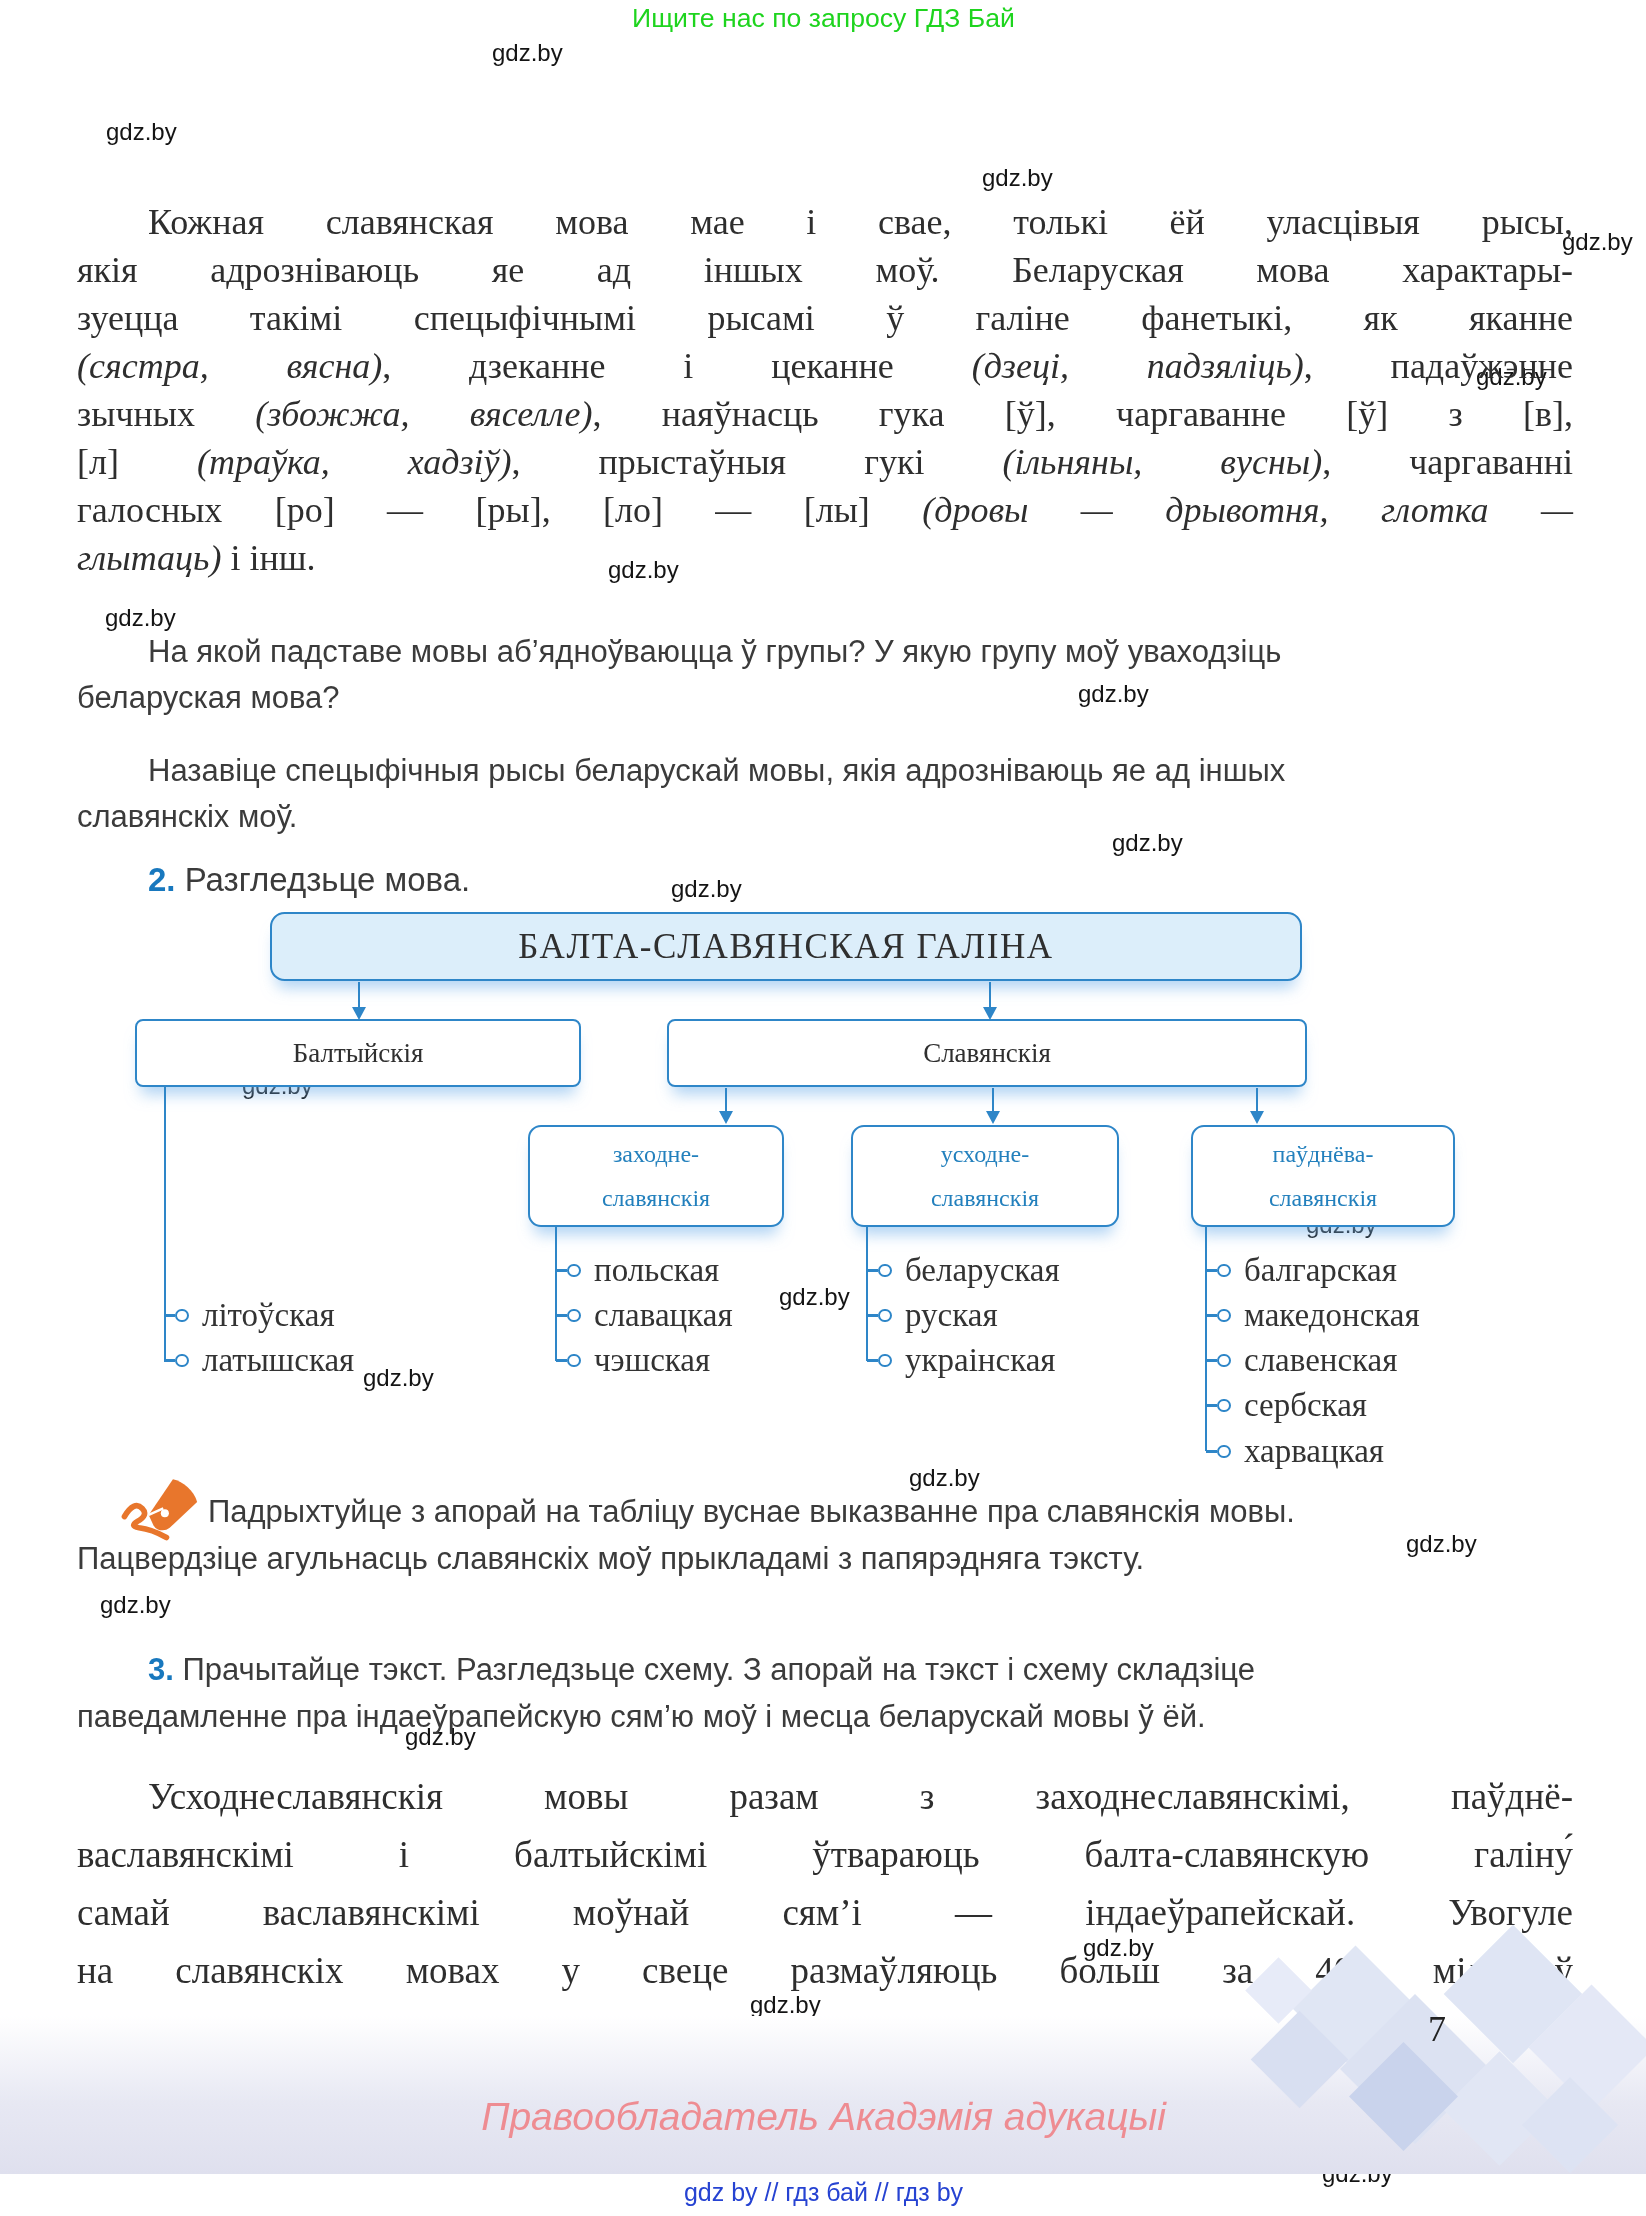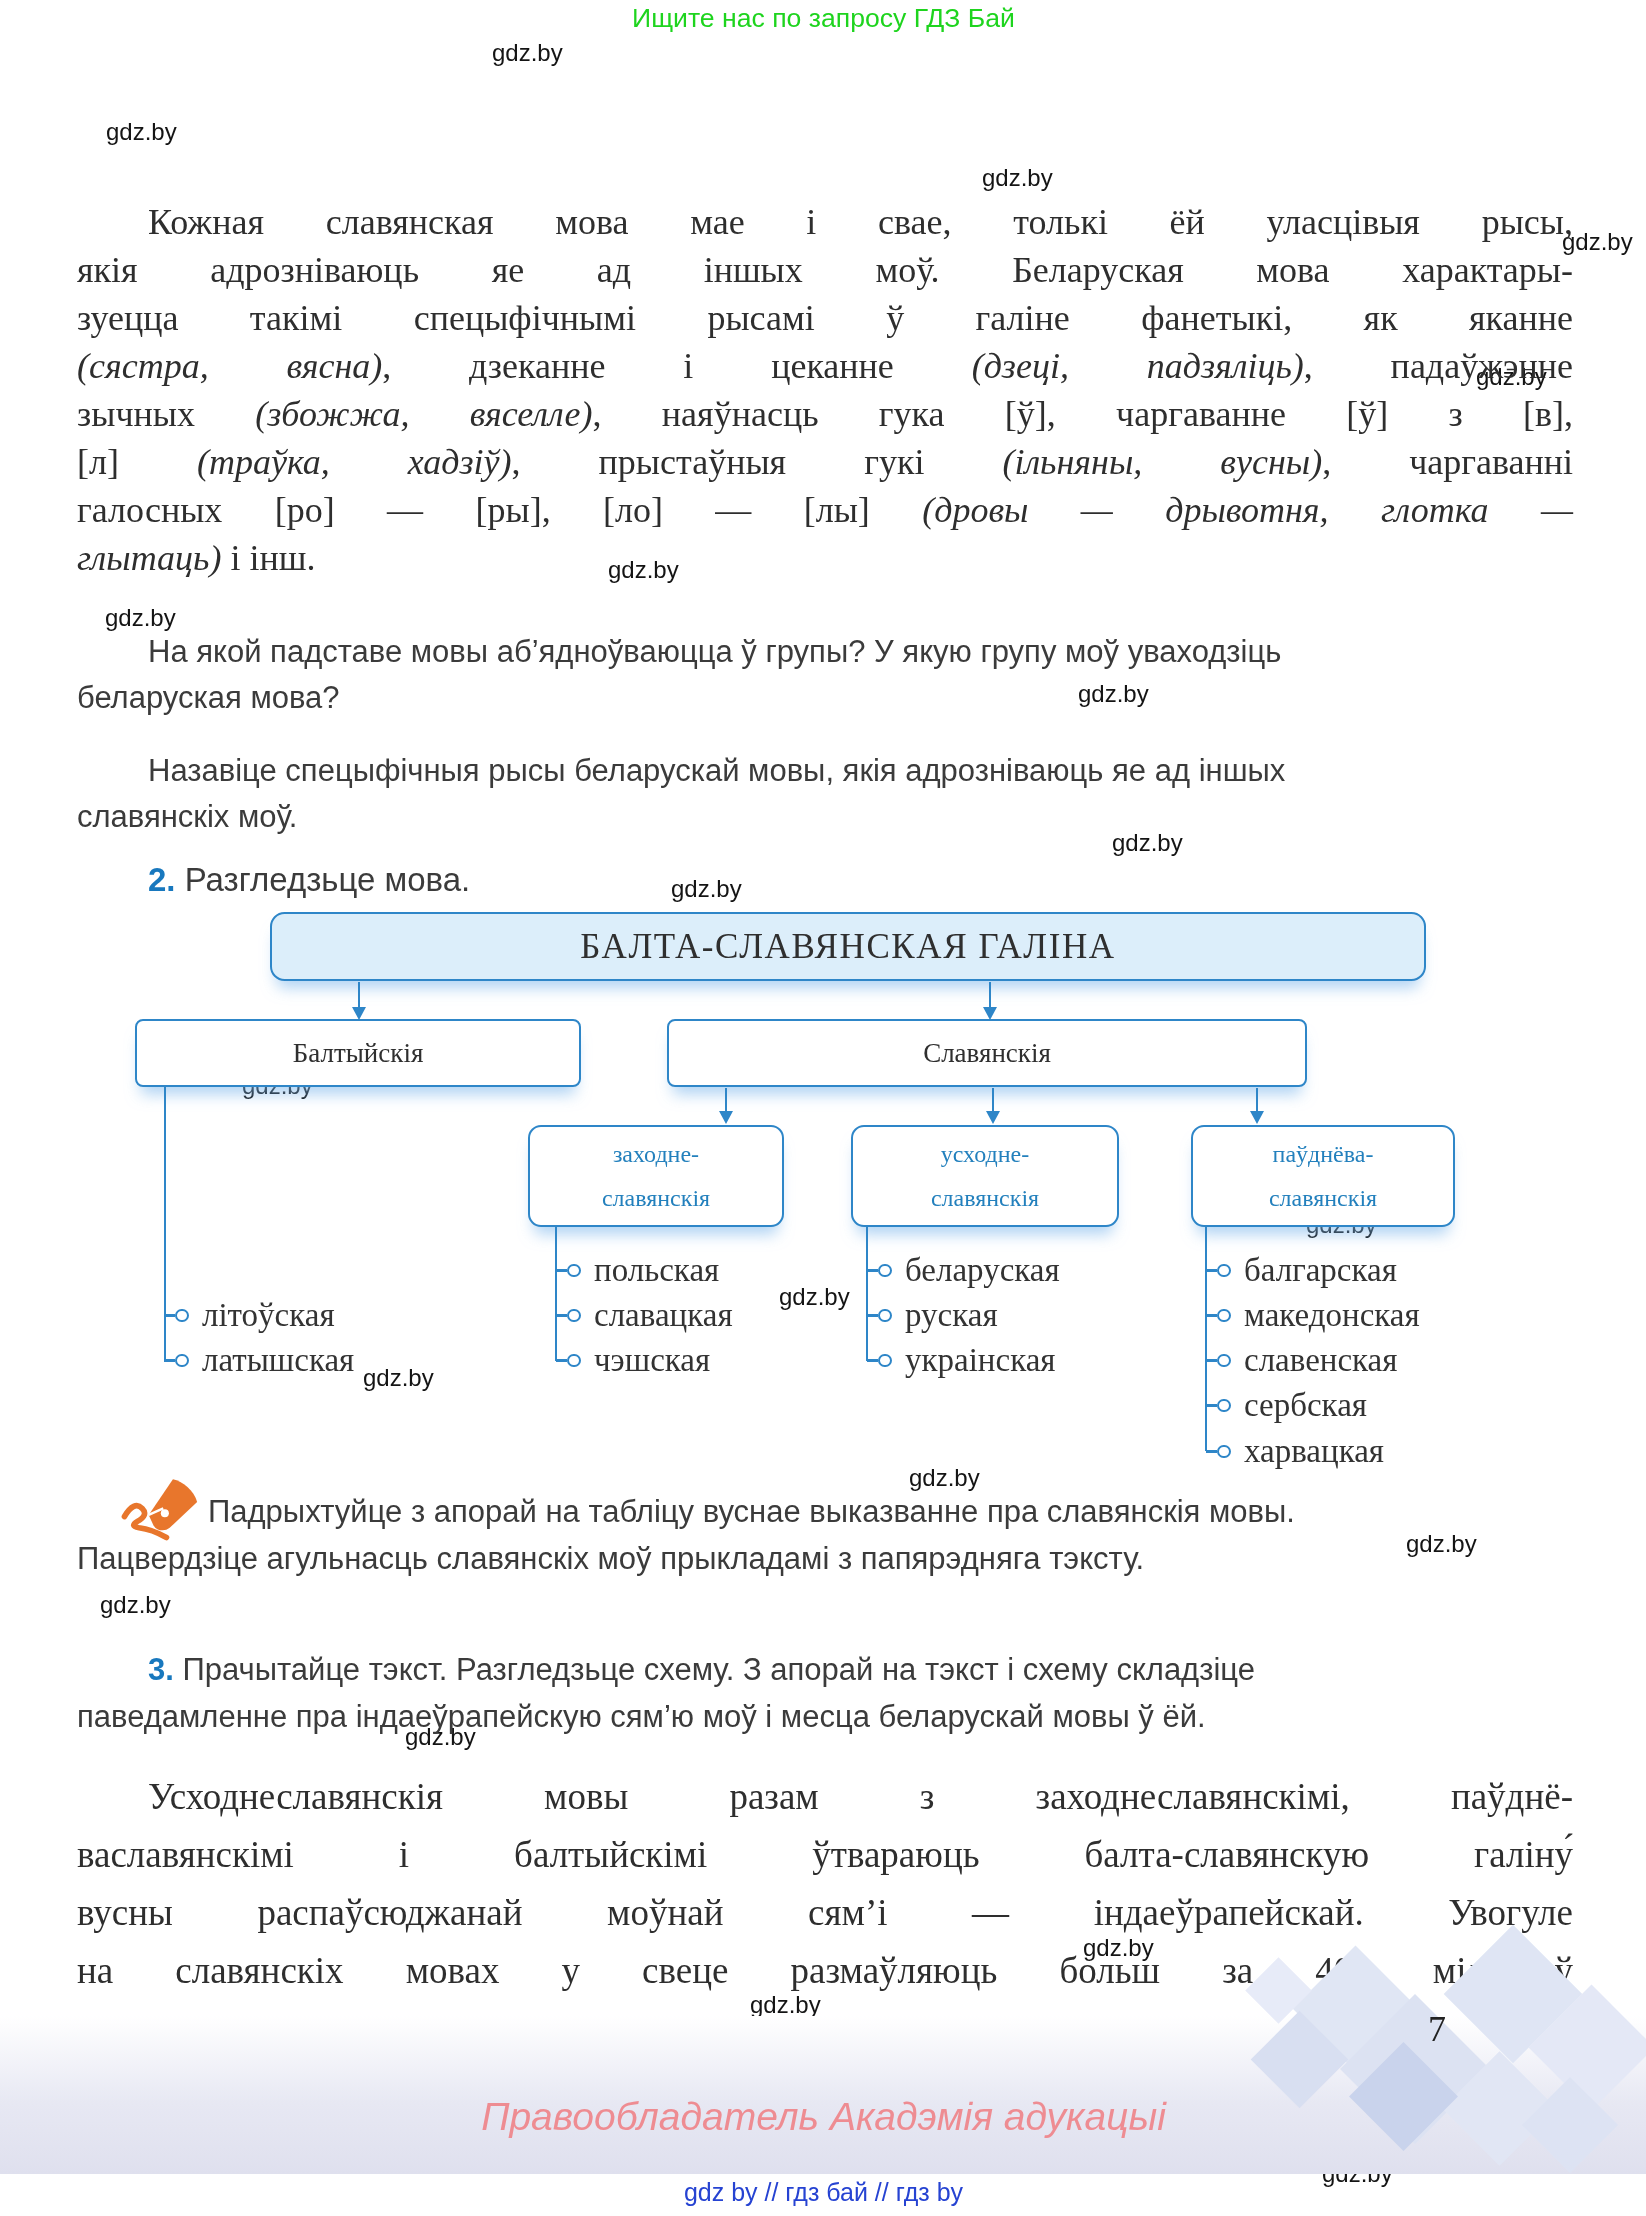--- a/index.html
+++ b/index.html
@@ -113,21 +113,21 @@
       <div class="line l"><span>беларуская мова?</span></div>
       <div class="line l ind gap"><span>Назавіце спецыфічныя рысы беларускай мовы, якія адрозніваюць яе ад іншых</span></div>
       <div class="line l"><span>славянскіх моў.</span></div>
     </div>
 
   <div id="ex2" class="lines">
       <div class="line l ind"><span class="num">2.</span><span> Разгледзьце мова.</span></div>
     </div>
 
   <div>
-    <div class="dbox root" style="left:270px;top:912px;width:1156px;height:69px">
+    <div class="dbox root" style="left:270px;top:912px;width:1032px;height:69px">
       <span class="root-label">БАЛТА-СЛАВЯНСКАЯ ГАЛІНА</span>
     </div>
 
     <div class="arrow" style="left:358px;top:982px;height:26px"></div>
     <div class="arrow" style="left:989px;top:982px;height:26px"></div>
 
     <div class="dbox" style="left:135px;top:1019px;width:446px;height:68px;border-radius:8px">
       <span class="l2-label">Балтыйскія</span>
     </div>
     <div class="dbox" style="left:667px;top:1019px;width:640px;height:68px;border-radius:8px">
@@ -241,21 +241,21 @@
     </div>
 
   <div id="ex3" class="lines">
       <div class="line l ind"><span class="num">3.</span><span> Прачытайце тэкст. Разгледзьце схему. З апорай на тэкст і схему складзіце</span></div>
       <div class="line l"><span>паведамленне пра індаеўрапейскую сям’ю моў і месца беларускай мовы ў ёй.</span></div>
     </div>
 
   <div id="para2" class="lines">
       <div class="line j ind"><span>Усходнеславянскія мовы разам з заходнеславянскімі, паўднё-</span></div>
       <div class="line j"><span>ваславянскімі і балтыйскімі ўтвараюць балта-славянскую галіну́</span></div>
-      <div class="line j"><span>вусны распаўсюджанай моўнай сям’і — індаеўрапейскай. Увогуле</span></div>
+      <div class="line j"><span>самай ваславянскімі моўнай сям’і — індаеўрапейскай. Увогуле</span></div>
       <div class="line j"><span>на славянскіх мовах у свеце размаўляюць больш за 400 мільёнаў</span></div>
       <div class="line l"><span>чалавек.</span></div>
     </div>
 
   <div class="band"></div>
   <div class="diamond" style="left:1311px;top:1964px;width:89px;height:89px;background:#e0e6f4;transform:rotate(45deg)"></div>
   <div class="diamond" style="left:1464px;top:1945px;width:98px;height:98px;background:#dfe5f4;transform:rotate(45deg)"></div>
   <div class="diamond" style="left:1265px;top:2025px;width:69px;height:69px;background:#d8dff1;transform:rotate(45deg)"></div>
   <div class="diamond" style="left:1362px;top:2016px;width:106px;height:106px;background:#dce2f2;transform:rotate(45deg)"></div>
   <div class="diamond" style="left:1459px;top:2068px;width:81px;height:81px;background:#e1e6f4;transform:rotate(45deg)"></div>

